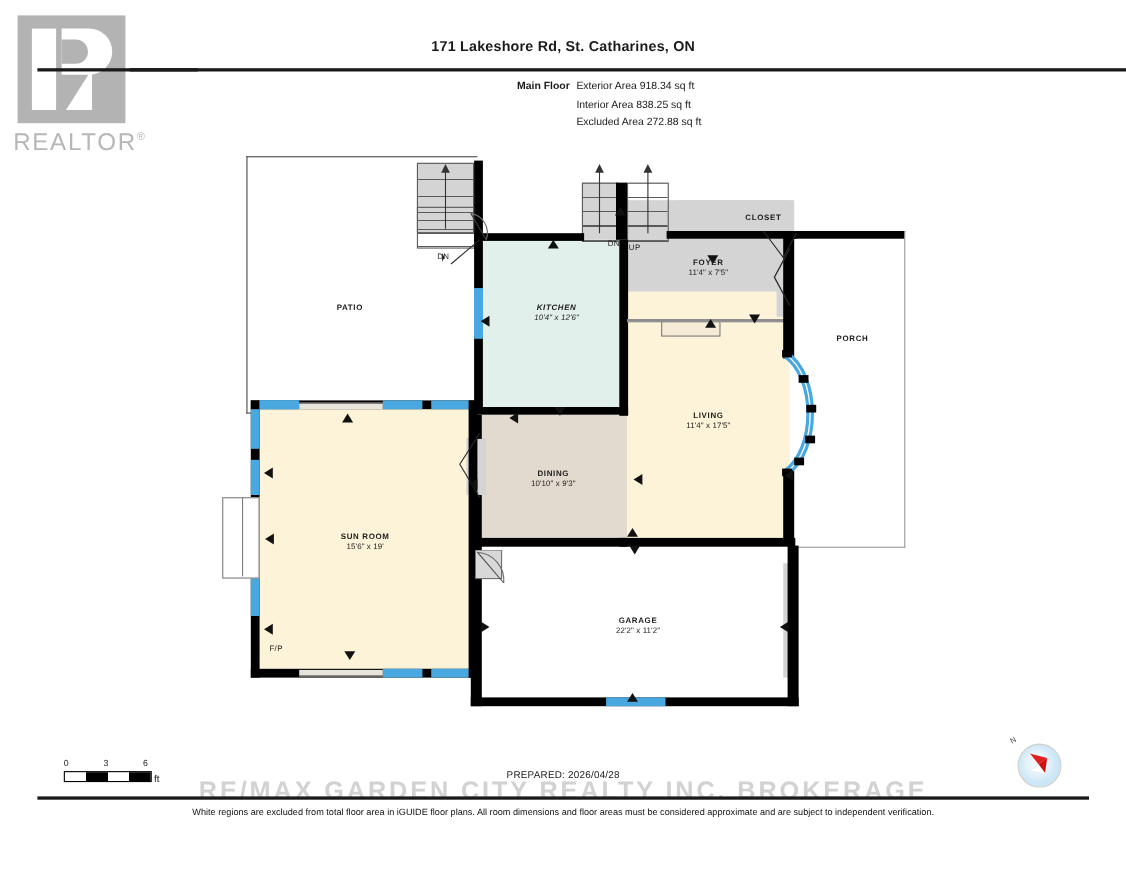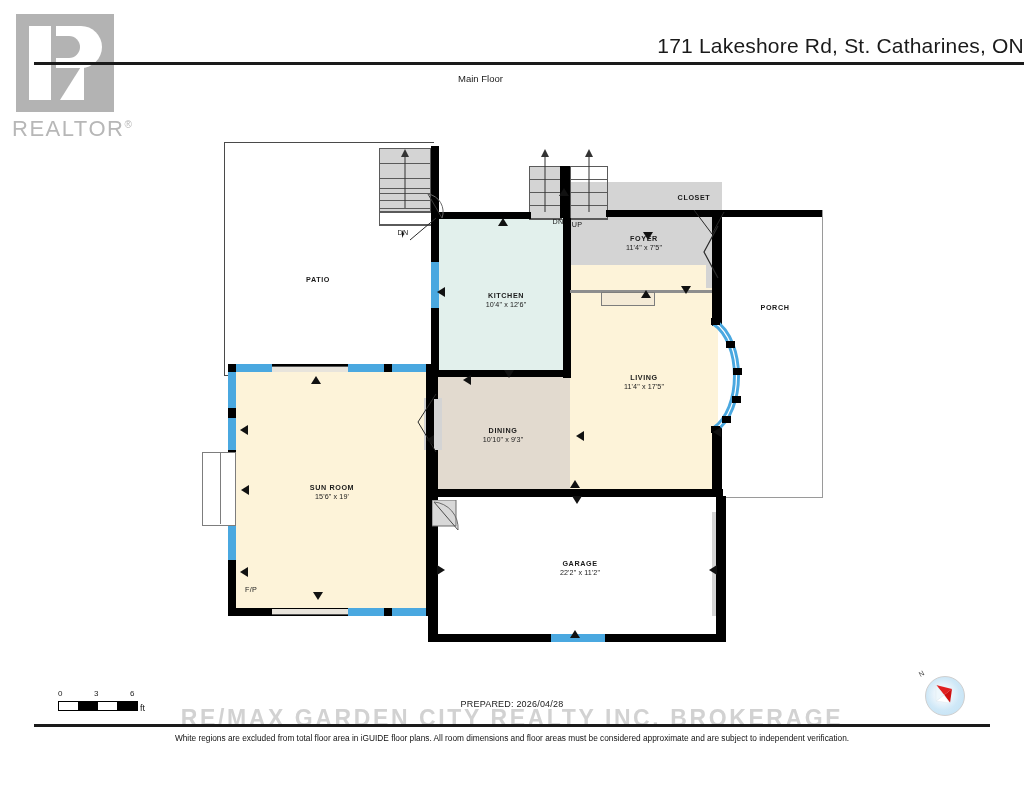--- a/index.html
+++ b/index.html
@@ -12,26 +12,26 @@
   #realtor-mark .rbar{position:absolute;left:13px;top:12px;width:22px;height:74px;background:#fff;}
   #realtor-mark .rbowl{position:absolute;left:40px;top:12px;width:46px;height:42px;
       background:#fff;border-radius:0 22px 22px 0;}
   #realtor-mark .rhole{position:absolute;left:40px;top:22px;width:24px;height:22px;background:#b3b3b3;border-radius:0 12px 12px 0;}
   #realtor-mark .rleg{position:absolute;left:44px;top:48px;width:24px;height:38px;background:#fff;
       clip-path:polygon(0 0,100% 100%,0 100%);transform:scaleX(-1);}
   #realtor-word{position:absolute;left:4px;top:108px;font-size:22px;letter-spacing:1.5px;color:#b7b7b7;}
   #realtor-word sup{font-size:10px;}
   #logo-rule{position:absolute;left:34px;top:62px;width:146px;height:3px;background:#1a1a1a;}
 
-  #page-title{position:absolute;left:0;top:34px;width:1024px;text-align:right;
-      font-size:21px;font-weight:normal;letter-spacing:.2px;}
+  #page-title{position:absolute;left:0;top:34px;width:1024px;text-align:center;
+      font-size:13px;font-weight:bold;letter-spacing:.2px;}
   #title-rule{position:absolute;left:118px;top:62px;width:906px;height:3px;background:#1a1a1a;}
 
   #area-block{position:absolute;left:458px;top:71px;font-size:9.5px;line-height:16.5px;}
-  #area-block .floorlabel{position:absolute;left:0;top:0;font-weight:normal;width:60px;}
+  #area-block .floorlabel{position:absolute;left:0;top:0;font-weight:bold;width:60px;text-align:right;}
   #area-block .lines{margin-left:66px;}
 
   
   #plan{position:absolute;left:0;top:0;width:1024px;height:791px;}
   .rm{position:absolute;}
   .lbl{position:absolute;text-align:center;font-size:7.2px;line-height:9px;letter-spacing:.3px;}
   .lbl .nm{font-weight:bold;letter-spacing:.6px;}
   .lbl .dm{letter-spacing:.1px;}
   .wall{position:absolute;background:#000;}
   .thin{position:absolute;background:#8e8e8e;}
@@ -68,20 +68,25 @@
   </div>
   <div id="realtor-word"><span>REALTOR</span><sup>®</sup></div>
 </div>
 <div id="logo-rule"></div>
 
 <div id="page-title">171 Lakeshore Rd, St. Catharines, ON</div>
 <div id="title-rule"></div>
 
 <div id="area-block">
   <div class="floorlabel">Main Floor</div>
+  <div class="lines">
+    <div>Exterior Area 918.34 sq ft</div>
+    <div>Interior Area 838.25 sq ft</div>
+    <div>Excluded Area 272.88 sq ft</div>
+  </div>
 </div>
 
 <div id="plan">
 
   <div class="rm" style="left:224px;top:142px;width:209px;height:232px;background:#ffffff;border:1px solid #4a4a4a;border-right:none;"></div>
   <div class="rm" style="left:438px;top:218px;width:132px;height:154px;background:#e2f0ec;"></div>
   <div class="rm" style="left:570px;top:182px;width:148px;height:110px;background:#d4d4d4;"></div>
   <div class="rm" style="left:669px;top:184px;width:50px;height:26px;background:#f6e8d6;border:1.6px solid #000;"></div>
   <div class="rm" style="left:570px;top:265px;width:148px;height:225px;background:#fdf3d9;"></div>
   <div class="rm" style="left:718px;top:210px;width:104px;height:286px;background:#ffffff;border:1px solid #9a9a9a;border-left:none;"></div>
@@ -225,21 +230,21 @@
       <polygon points="445,570 437,565 437,575"></polygon>
       <polygon points="709,570 717,565 717,575"></polygon>
       <polygon points="575,630 570,638 580,638"></polygon>
       <polygon points="564,188 559,196 569,196"></polygon>
     </g>
   </svg>
 
   <div class="lbl" style="left:278px;top:275px;width:80px;">
     <div class="nm">PATIO</div>
   </div>
-  <div class="lbl" style="left:466px;top:291px;width:80px;">
+  <div class="lbl" style="left:466px;top:275px;width:80px;font-style:italic;">
     <div class="nm">KITCHEN</div>
     <div class="dm">10'4" x 12'6"</div>
   </div>
   <div class="lbl" style="left:604px;top:234px;width:80px;">
     <div class="nm">FOYER</div>
     <div class="dm">11'4" x 7'5"</div>
   </div>
   <div class="lbl" style="left:664px;top:193px;width:60px;">
     <div class="nm">CLOSET</div>
   </div>

